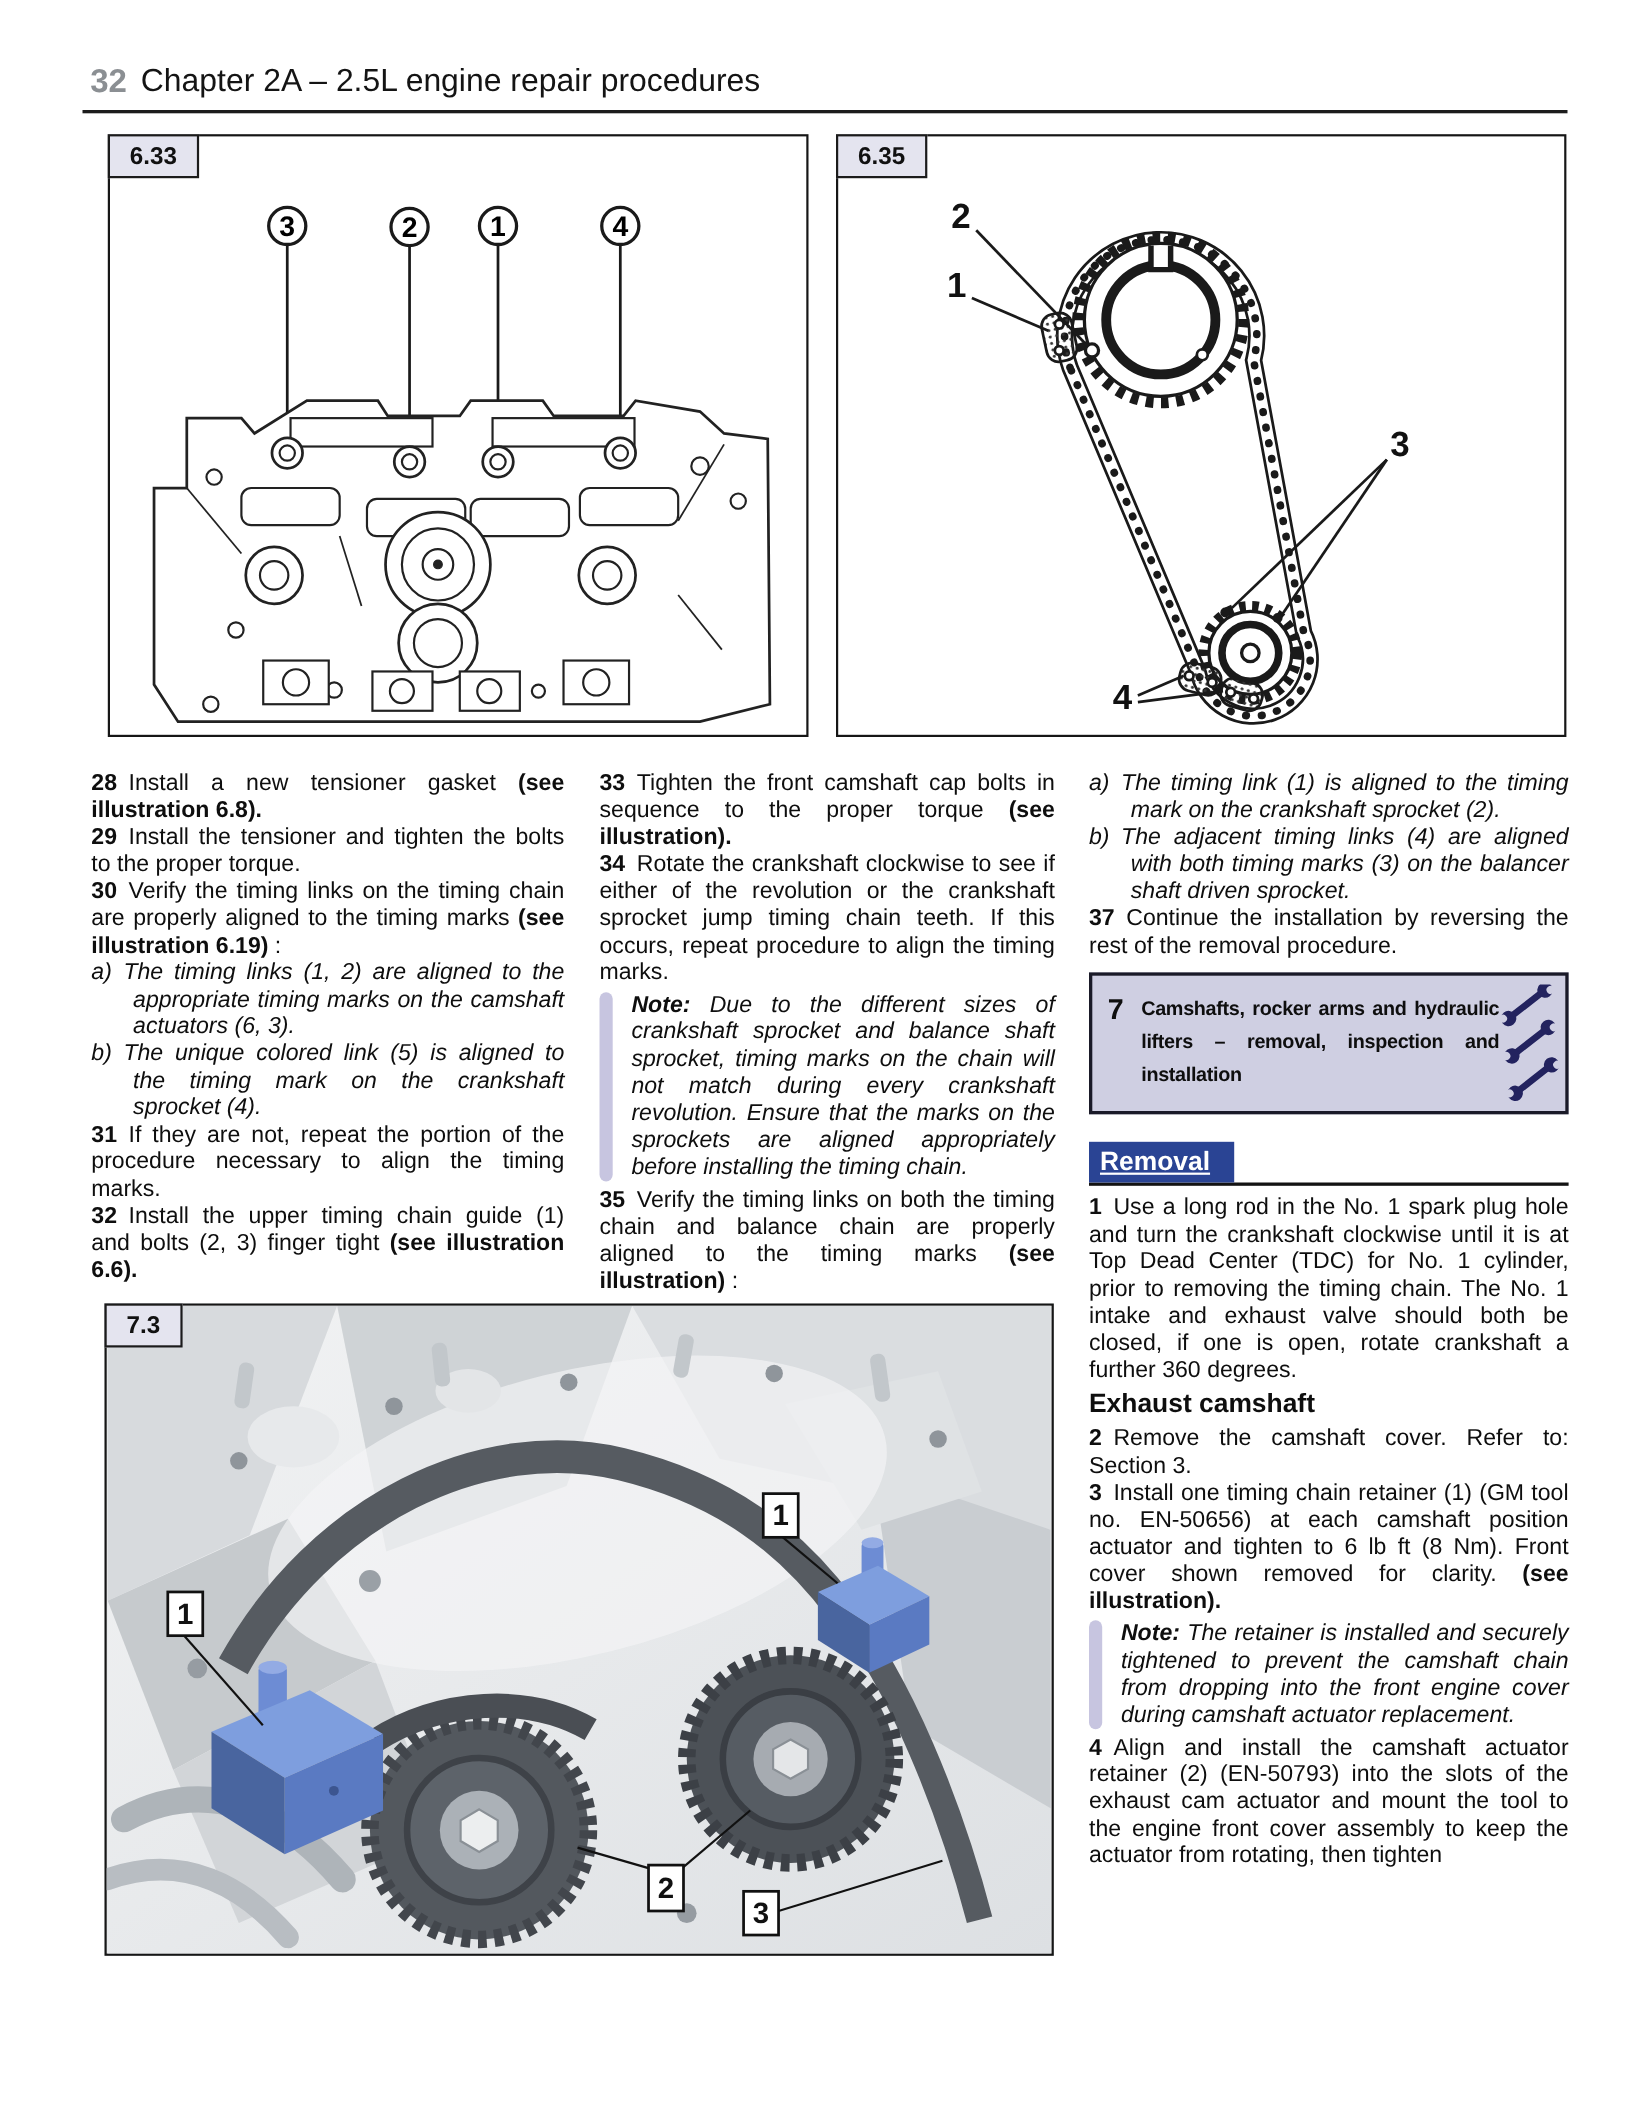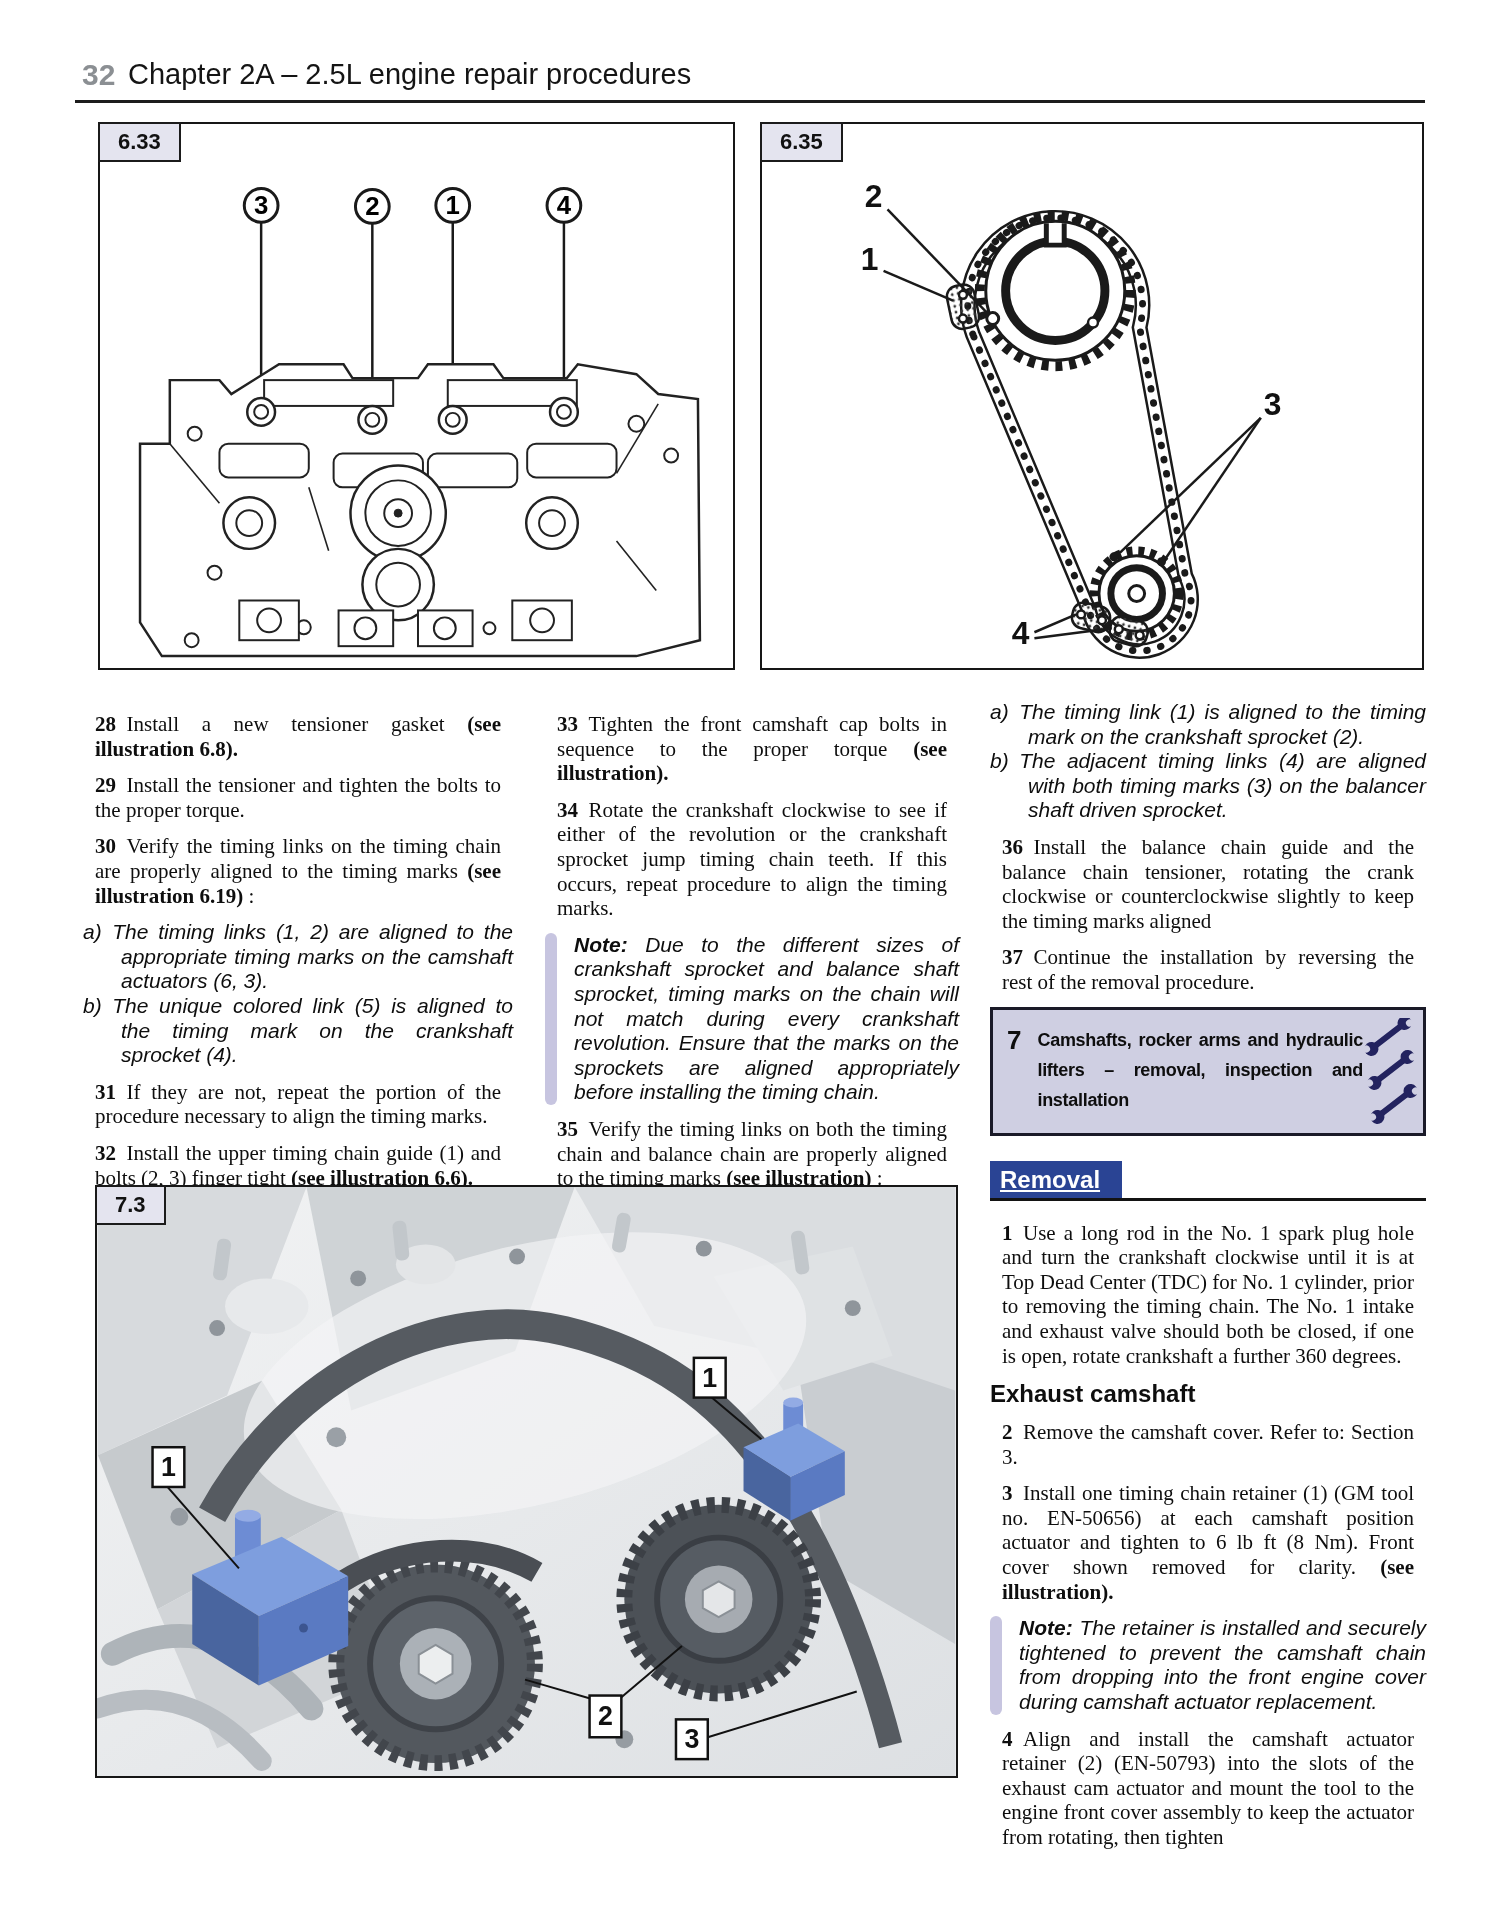--- a/index.html
+++ b/index.html
@@ -16,21 +16,21 @@
              padding:7px 18px;font-size:22px;font-weight:bold;color:#111;line-height:1;}
   #fig633{left:98px;top:122px;width:637px;height:548px;}
   #fig635{left:760px;top:122px;width:664px;height:548px;}
   #fig73{left:95px;top:1185px;width:863px;height:593px;background:#e8eaec;}
   .fig svg{display:block;width:100%;height:100%;}
 
   .col{position:absolute;top:700px;font-size:21px;line-height:24.6px;text-align:justify;color:#0e0e0e;}
   #col1{left:83px;width:430px;}
   #col2{left:545px;width:414px;}
   #col3{left:990px;width:436px;}
-  .p{margin:12px;font-family:Liberation Serif, serif;}
+  .p{margin:0;}
   .item{padding-left:38px;text-indent:-38px;font-style:italic;margin:0;}
   .h3{font-weight:bold;font-size:24px;text-align:left;margin:5px 0 5px;line-height:28px;}
   .note{display:flex;gap:17px;margin:5px 0 5px;}
   .note-bar{flex:0 0 12px;background:#c7c5e0;border-radius:7px;}
   .note-text{flex:1;font-style:italic;text-align:justify;}
 
   .section-box{position:relative;margin-top:12px;background:#cfcfe2;border:3px solid #1a1a28;
                box-sizing:border-box;padding:15px 60px 18px 14px;display:flex;gap:16px;}
   .sec-num{font-size:26px;font-weight:bold;line-height:30px;}
   .sec-title{font-size:18px;font-weight:bold;line-height:30px;letter-spacing:-0.3px;}
@@ -191,21 +191,20 @@
         <div class="note-bar"></div>
         <div class="note-text"><span class="b i">Note:</span><span class="i"> Due to the different sizes of crankshaft sprocket and balance shaft sprocket, timing marks on the chain will not match during every crankshaft revolution. Ensure that the marks on the sprockets are aligned appropriately before installing the timing chain.</span></div>
       </div>
       <div class="p"><span class="b">35</span><span> Verify the timing links on both the timing chain and balance chain are properly aligned to the timing marks </span><span class="b">(see illustration)</span><span> :</span></div>
     </div>
 
   <div class="col" id="col3">
     <div>
         <div class="item"><span class="i">a) The timing link (1) is aligned to the timing mark on the crankshaft sprocket (2).</span></div>
         <div class="item"><span class="i">b) The adjacent timing links (4) are aligned with both timing marks (3) on the balancer shaft driven sprocket.</span></div>
-        <div class="p"><span class="b">36</span><span> Install the balance chain guide and the balance chain tensioner, rotating the crank clockwise or counterclockwise slightly to keep the timing marks aligned</span></div>
         <div class="p"><span class="b">37</span><span> Continue the installation by reversing the rest of the removal procedure.</span></div>
       </div>
 
     <div class="section-box">
       <div class="sec-num">7</div>
       <div class="sec-title">Camshafts, rocker arms and hydraulic lifters – removal, inspection and installation</div>
       <svg class="wrench-stack" width="58" height="110" viewBox="0 0 58 110">
         <g fill="#23235f">
           <g transform="translate(27,18) rotate(-38)">
             <rect x="-18" y="-3" width="36" height="6" rx="3"></rect>

